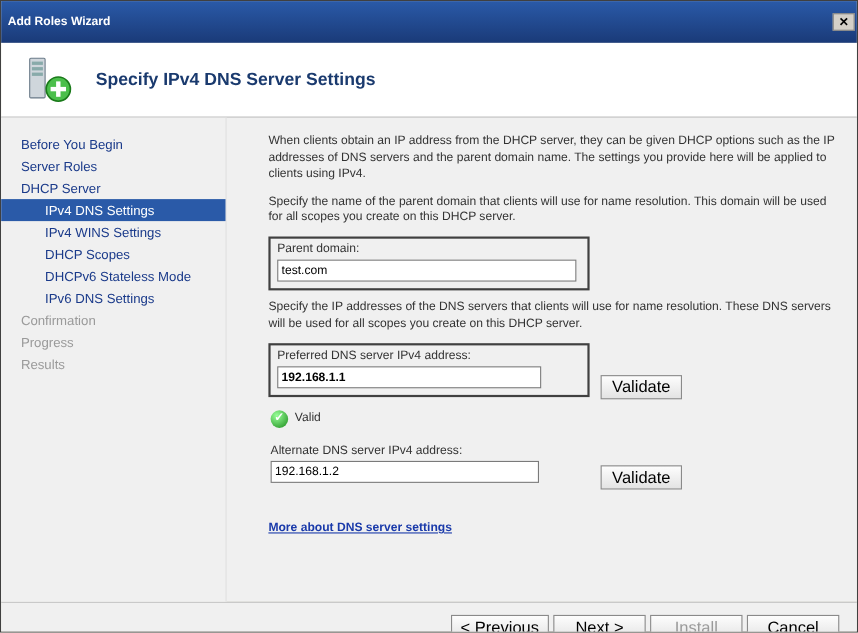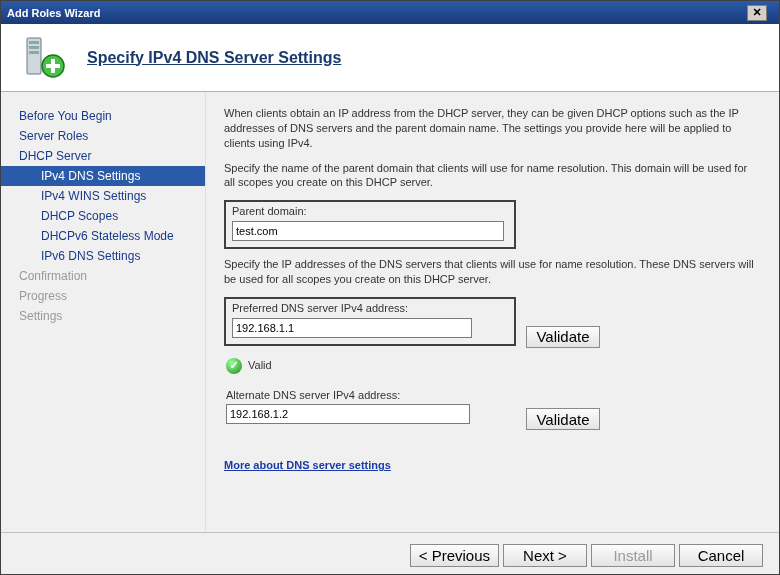--- a/index.html
+++ b/index.html
@@ -8,24 +8,24 @@
     font-size: 12px;
     background: #ece9d8;
     width: 780px;
     height: 575px;
     overflow: hidden;
     border: 1px solid #404040;
   }
   .titlebar {
     background: linear-gradient(to bottom, #2a5aa8, #1a3a78);
     color: #fff;
-    height: 23px;
+    height: 38px;
     display: flex;
     align-items: center;
-    padding: 0 12px 0 6px;
+    padding: 0 2px 0 6px;
     font-weight: bold;
     font-size: 11px;
   }
   .titlebar .spacer { flex: 1; }
   .close-btn {
     width: 20px; height: 16px;
     background: #d4d0c8;
     border: 1px solid #808080;
     display: flex; align-items: center; justify-content: center;
     font-family: Arial; font-size: 11px; font-weight: bold;
@@ -34,25 +34,26 @@
   }
   .header {
     background: #fff;
     border-bottom: 1px solid #b0b0b0;
     height: 68px;
     display: flex;
     align-items: center;
     padding: 0 20px;
   }
   .header .icon-wrap { width: 48px; height: 48px; margin-right: 18px; }
-  .header h1 { font-size: 16px; font-weight: 600; color: #1a3a6e; text-decoration: underline; }
+  .header h1 { font-size: 16px; font-weight: 600; color: #1a3a6e; }
   .body {
     display: flex;
     height: 440px;
     background: #f0f0f0;
+    gap: 20px;
   }
   .sidebar {
     width: 205px;
     padding: 14px 0 0 0;
     background: #f0f0f0;
     border-right: 1px solid #e0e0e0;
   }
   .nav-item {
     display: block;
     padding: 3px 8px 3px 18px;
@@ -167,38 +168,38 @@
       <span class="nav-item">Before You Begin</span>
       <span class="nav-item">Server Roles</span>
       <span class="nav-item">DHCP Server</span>
       <span class="nav-item child selected">IPv4 DNS Settings</span>
       <span class="nav-item child">IPv4 WINS Settings</span>
       <span class="nav-item child">DHCP Scopes</span>
       <span class="nav-item child">DHCPv6 Stateless Mode</span>
       <span class="nav-item child">IPv6 DNS Settings</span>
       <span class="nav-item disabled">Confirmation</span>
       <span class="nav-item disabled">Progress</span>
-      <span class="nav-item disabled">Settings</span>
+      <span class="nav-item disabled">Results</span>
     </div>
 
   <div class="content">
     <p>When clients obtain an IP address from the DHCP server, they can be given DHCP options such as the IP addresses of DNS servers and the parent domain name. The settings you provide here will be applied to clients using IPv4.</p>
     <p>Specify the name of the parent domain that clients will use for name resolution. This domain will be used for all scopes you create on this DHCP server.</p>
 
     <div class="group-hl first">
       <span class="field-label">Parent domain:</span>
       <input class="text-input" style="width: 272px;" value="test.com">
     </div>
 
     <p>Specify the IP addresses of the DNS servers that clients will use for name resolution. These DNS servers will be used for all scopes you create on this DHCP server.</p>
 
     <div class="row">
       <div class="group-hl second">
         <span class="field-label">Preferred DNS server IPv4 address:</span>
-        <input class="text-input" style="width: 240px;" value="192.168.1.1">
+        <input class="text-input" style="width: 240px; font-weight: bold;" value="192.168.1.1">
       </div>
       <button class="btn" style="align-self:flex-end;margin-bottom:6px">Validate</button>
     </div>
 
     <div class="status-row">
       <span class="valid-icon">✓</span>
       <span>Valid</span>
     </div>
 
     <div class="row">

